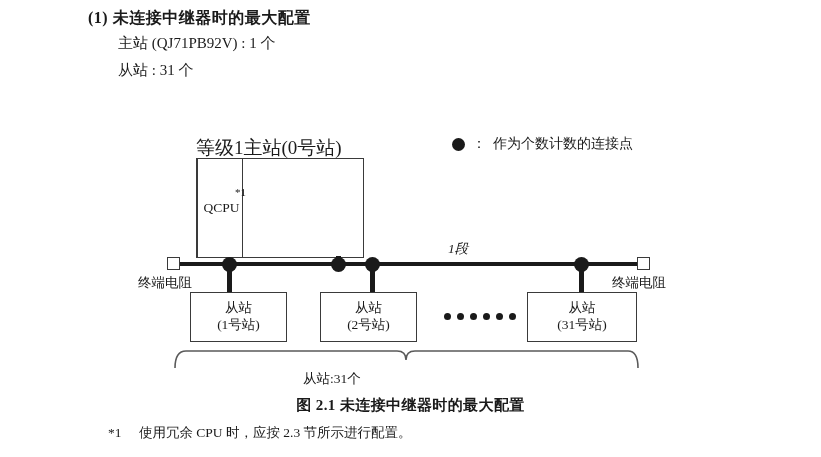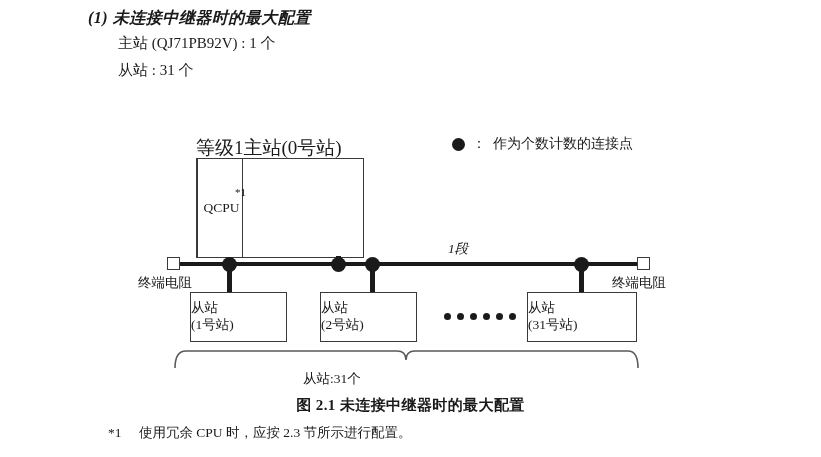--- a/index.html
+++ b/index.html
@@ -18,21 +18,20 @@
   .abs { position: absolute; }
 
   
   #heading-title {
     left: 88px;
     top: 8px;
     font-size: 16px;
     font-weight: bold;
     letter-spacing: 0.5px;
     white-space: nowrap;
-    font-style: italic;
   }
   #heading-line-master {
     left: 118px;
     top: 34px;
     font-size: 15px;
     white-space: nowrap;
   }
   #heading-line-slave {
     left: 118px;
     top: 61px;
@@ -176,20 +175,21 @@
 
   
   .slave-box {
     height: 50px;
     border: 1.4px solid #3a3a3a;
     box-sizing: border-box;
     background: #ffffff;
     top: 292px;
     display: flex;
     flex-direction: column;
+    align-items: center;
     justify-content: center;
     font-size: 13.5px;
     line-height: 1.25;
   }
   #slave-box-1  { left: 190px; width: 97px; }
   #slave-box-2  { left: 320px; width: 97px; }
   #slave-box-31 { left: 527px; width: 110px; }
 
   
   #slave-ellipsis {

